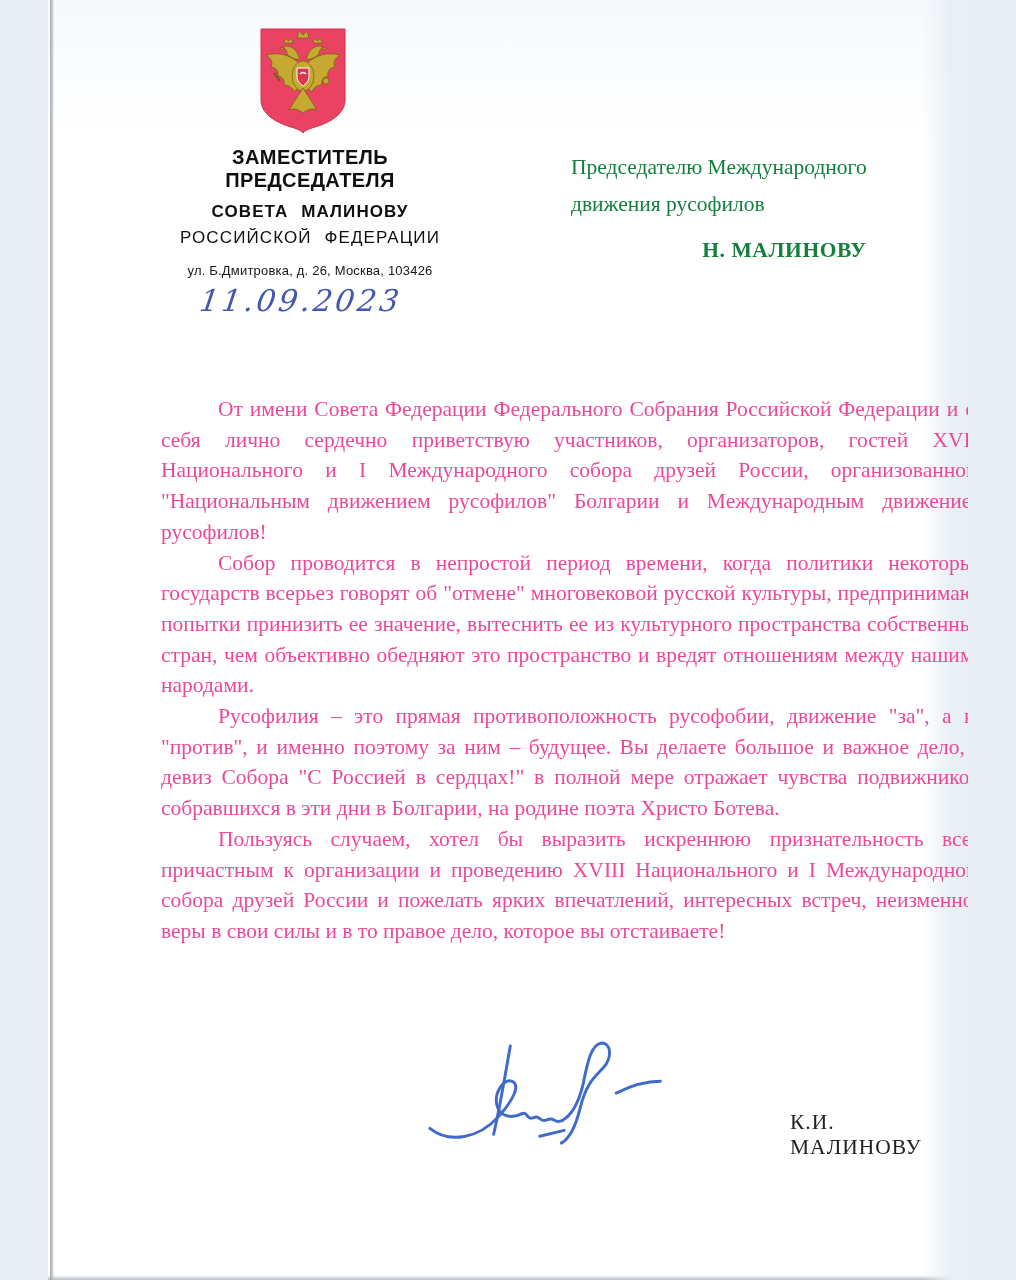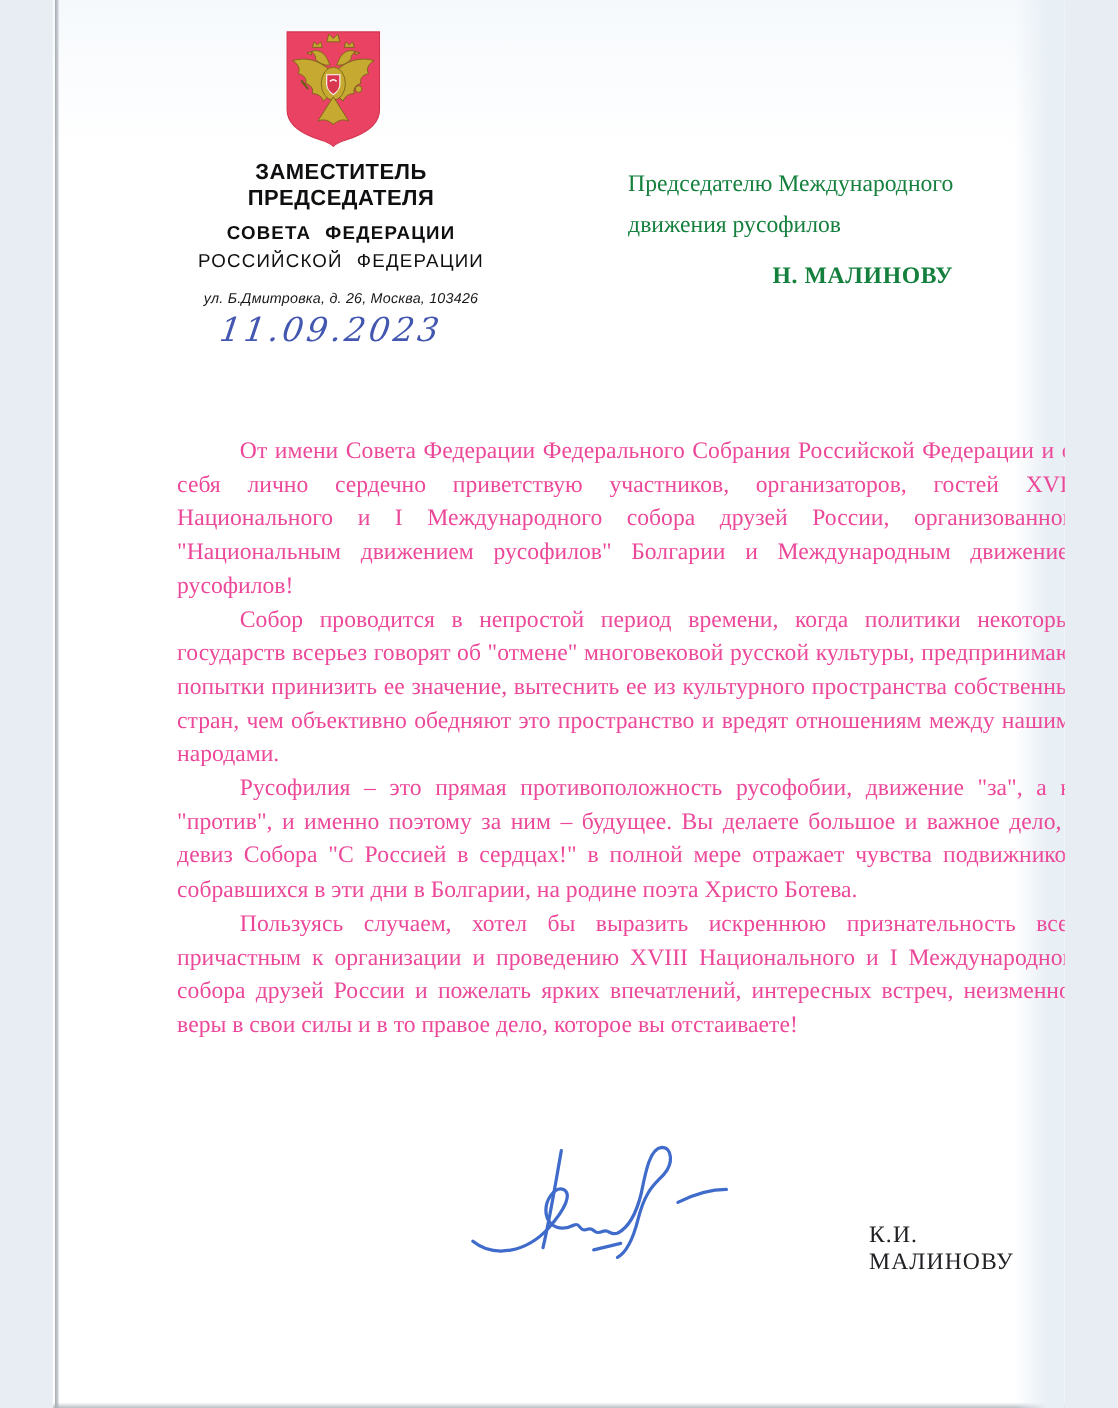--- a/index.html
+++ b/index.html
@@ -23,21 +23,21 @@
   
   .emblem { position:absolute; left:205px; top:24px; width:100px; height:110px; }
   .letterhead-left {
     position:absolute; left:100px; top:146px; width:324px; text-align:center;
     font-family:"Liberation Sans", sans-serif; color:#0f0f12;
   }
   .lh1 { font-size:20px; font-weight:700; letter-spacing:.4px; }
   .lh2 { margin-top:10px; font-size:17px; font-weight:700; letter-spacing:1.1px; word-spacing:7px; }
   .lh3 { margin-top:6px;  font-size:17px; font-weight:700; letter-spacing:1.1px; }
   .lh4 { margin-top:6px;  font-size:17px; font-weight:400; letter-spacing:1.1px; word-spacing:7px; }
-  .lh-address { margin-top:15px; font-size:13px; font-weight:400; letter-spacing:.2px; color:#18181b;font-style:italic; }
+  .lh-address { margin-top:15px; font-size:13px; font-weight:400; letter-spacing:.2px; color:#18181b; }
 
   .addressee { position:absolute; left:523px; top:149px; font-size:21.5px; line-height:37px; color:#15803d; }
   .addressee-name { margin-top:9px; font-weight:700; letter-spacing:.6px;text-align:right; }
 
   .date-handwritten {
     position:absolute; left:152px; top:283px;
     font-family:"DejaVu Serif", serif; font-style:italic;
     font-size:30px; letter-spacing:3px; color:#4356b0;
     transform:skewX(-8deg);
   }
@@ -79,21 +79,21 @@
       <path d="M50,64 L36,86 C41,84 45,85 50,89 C55,85 59,84 64,86 Z"></path>
       <circle cx="73" cy="57" r="3"></circle>
       <path d="M27,57 l-6,-8" stroke-width="2"></path>
     </g>
     <path d="M44,44 h12 v9 c0,5 -6,9 -6,9 c0,0 -6,-4 -6,-9 Z" fill="#d8374f" stroke="#ffffff" stroke-width="1"></path>
     <path d="M47,50 c2,-2 4,-2 6,0" stroke="#ffffff" fill="none" stroke-width="1.4"></path>
   </svg>
 
   <div class="letterhead-left">
     <div class="lh1">ЗАМЕСТИТЕЛЬ ПРЕДСЕДАТЕЛЯ</div>
-    <div class="lh2">СОВЕТА  ФЕДЕРАЦИИ</div>
+    <div class="lh2">СОВЕТА  МАЛИНОВУ</div>
     <div class="lh4">РОССИЙСКОЙ  ФЕДЕРАЦИИ</div>
     <div class="lh-address">ул. Б.Дмитровка, д. 26, Москва, 103426</div>
   </div>
 
   <div class="addressee">
     <div>Председателю Международного</div>
     <div>движения русофилов</div>
     <div class="addressee-name">Н. МАЛИНОВУ</div>
   </div>
 

